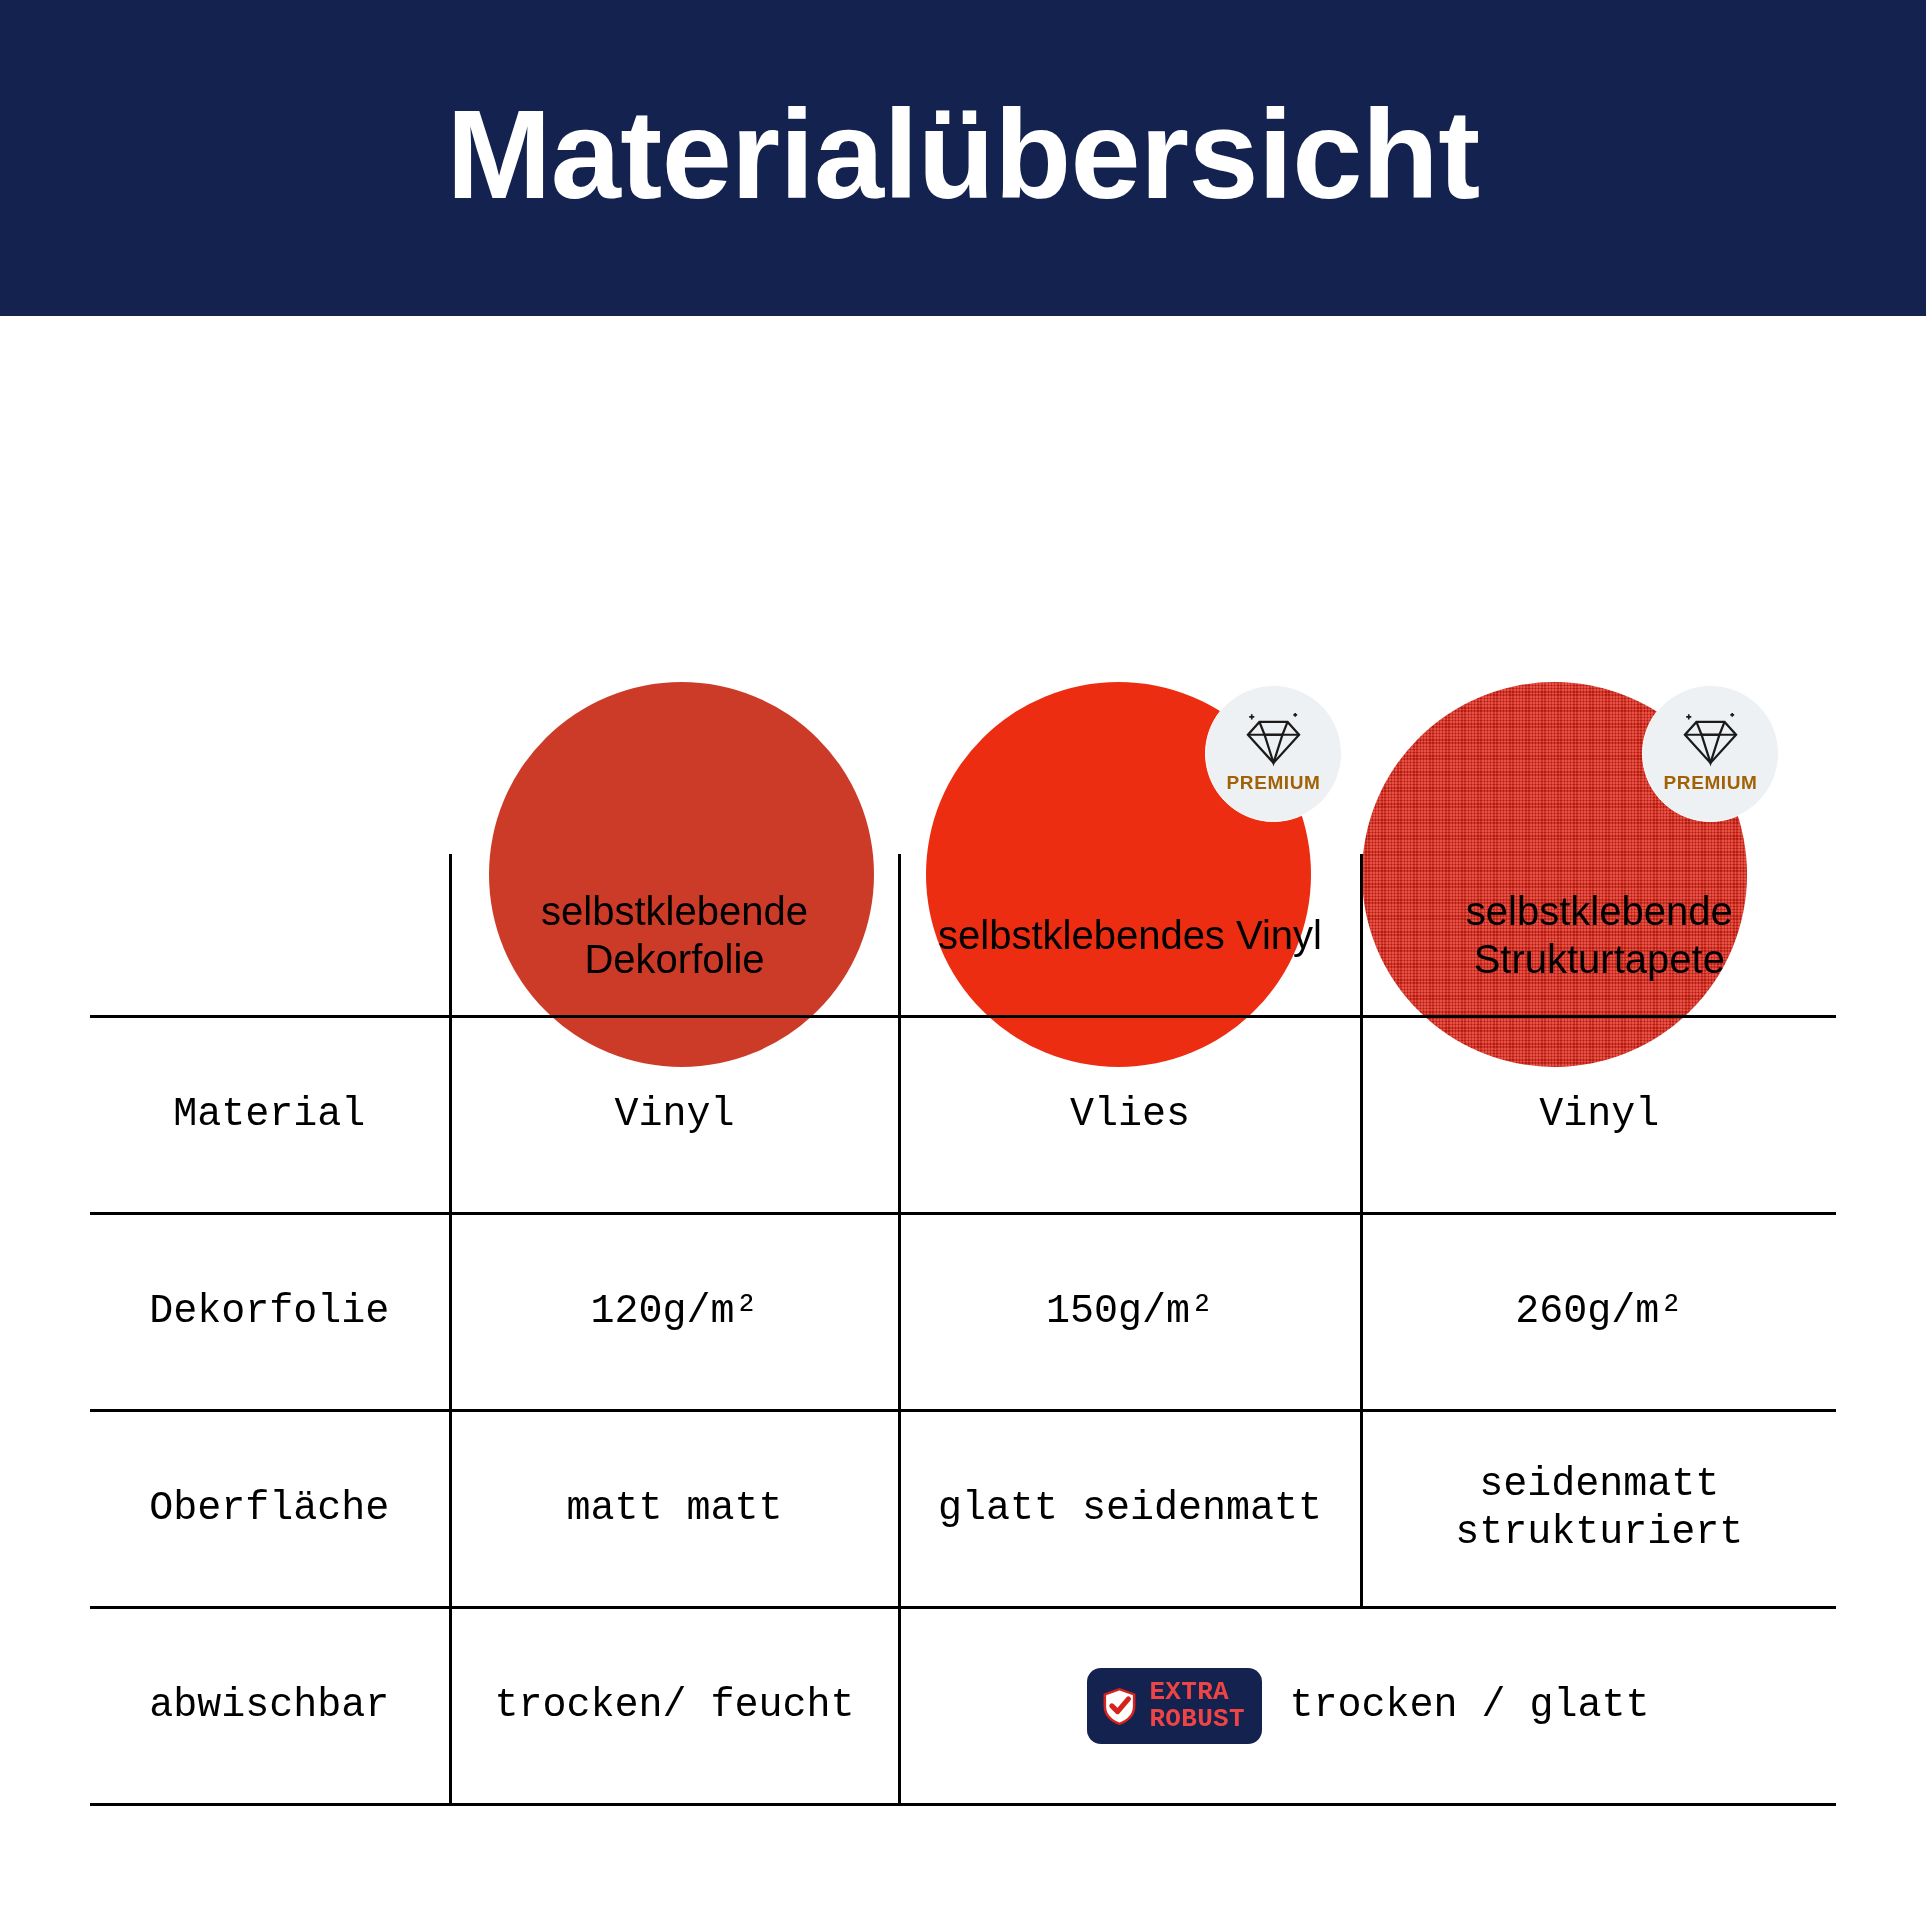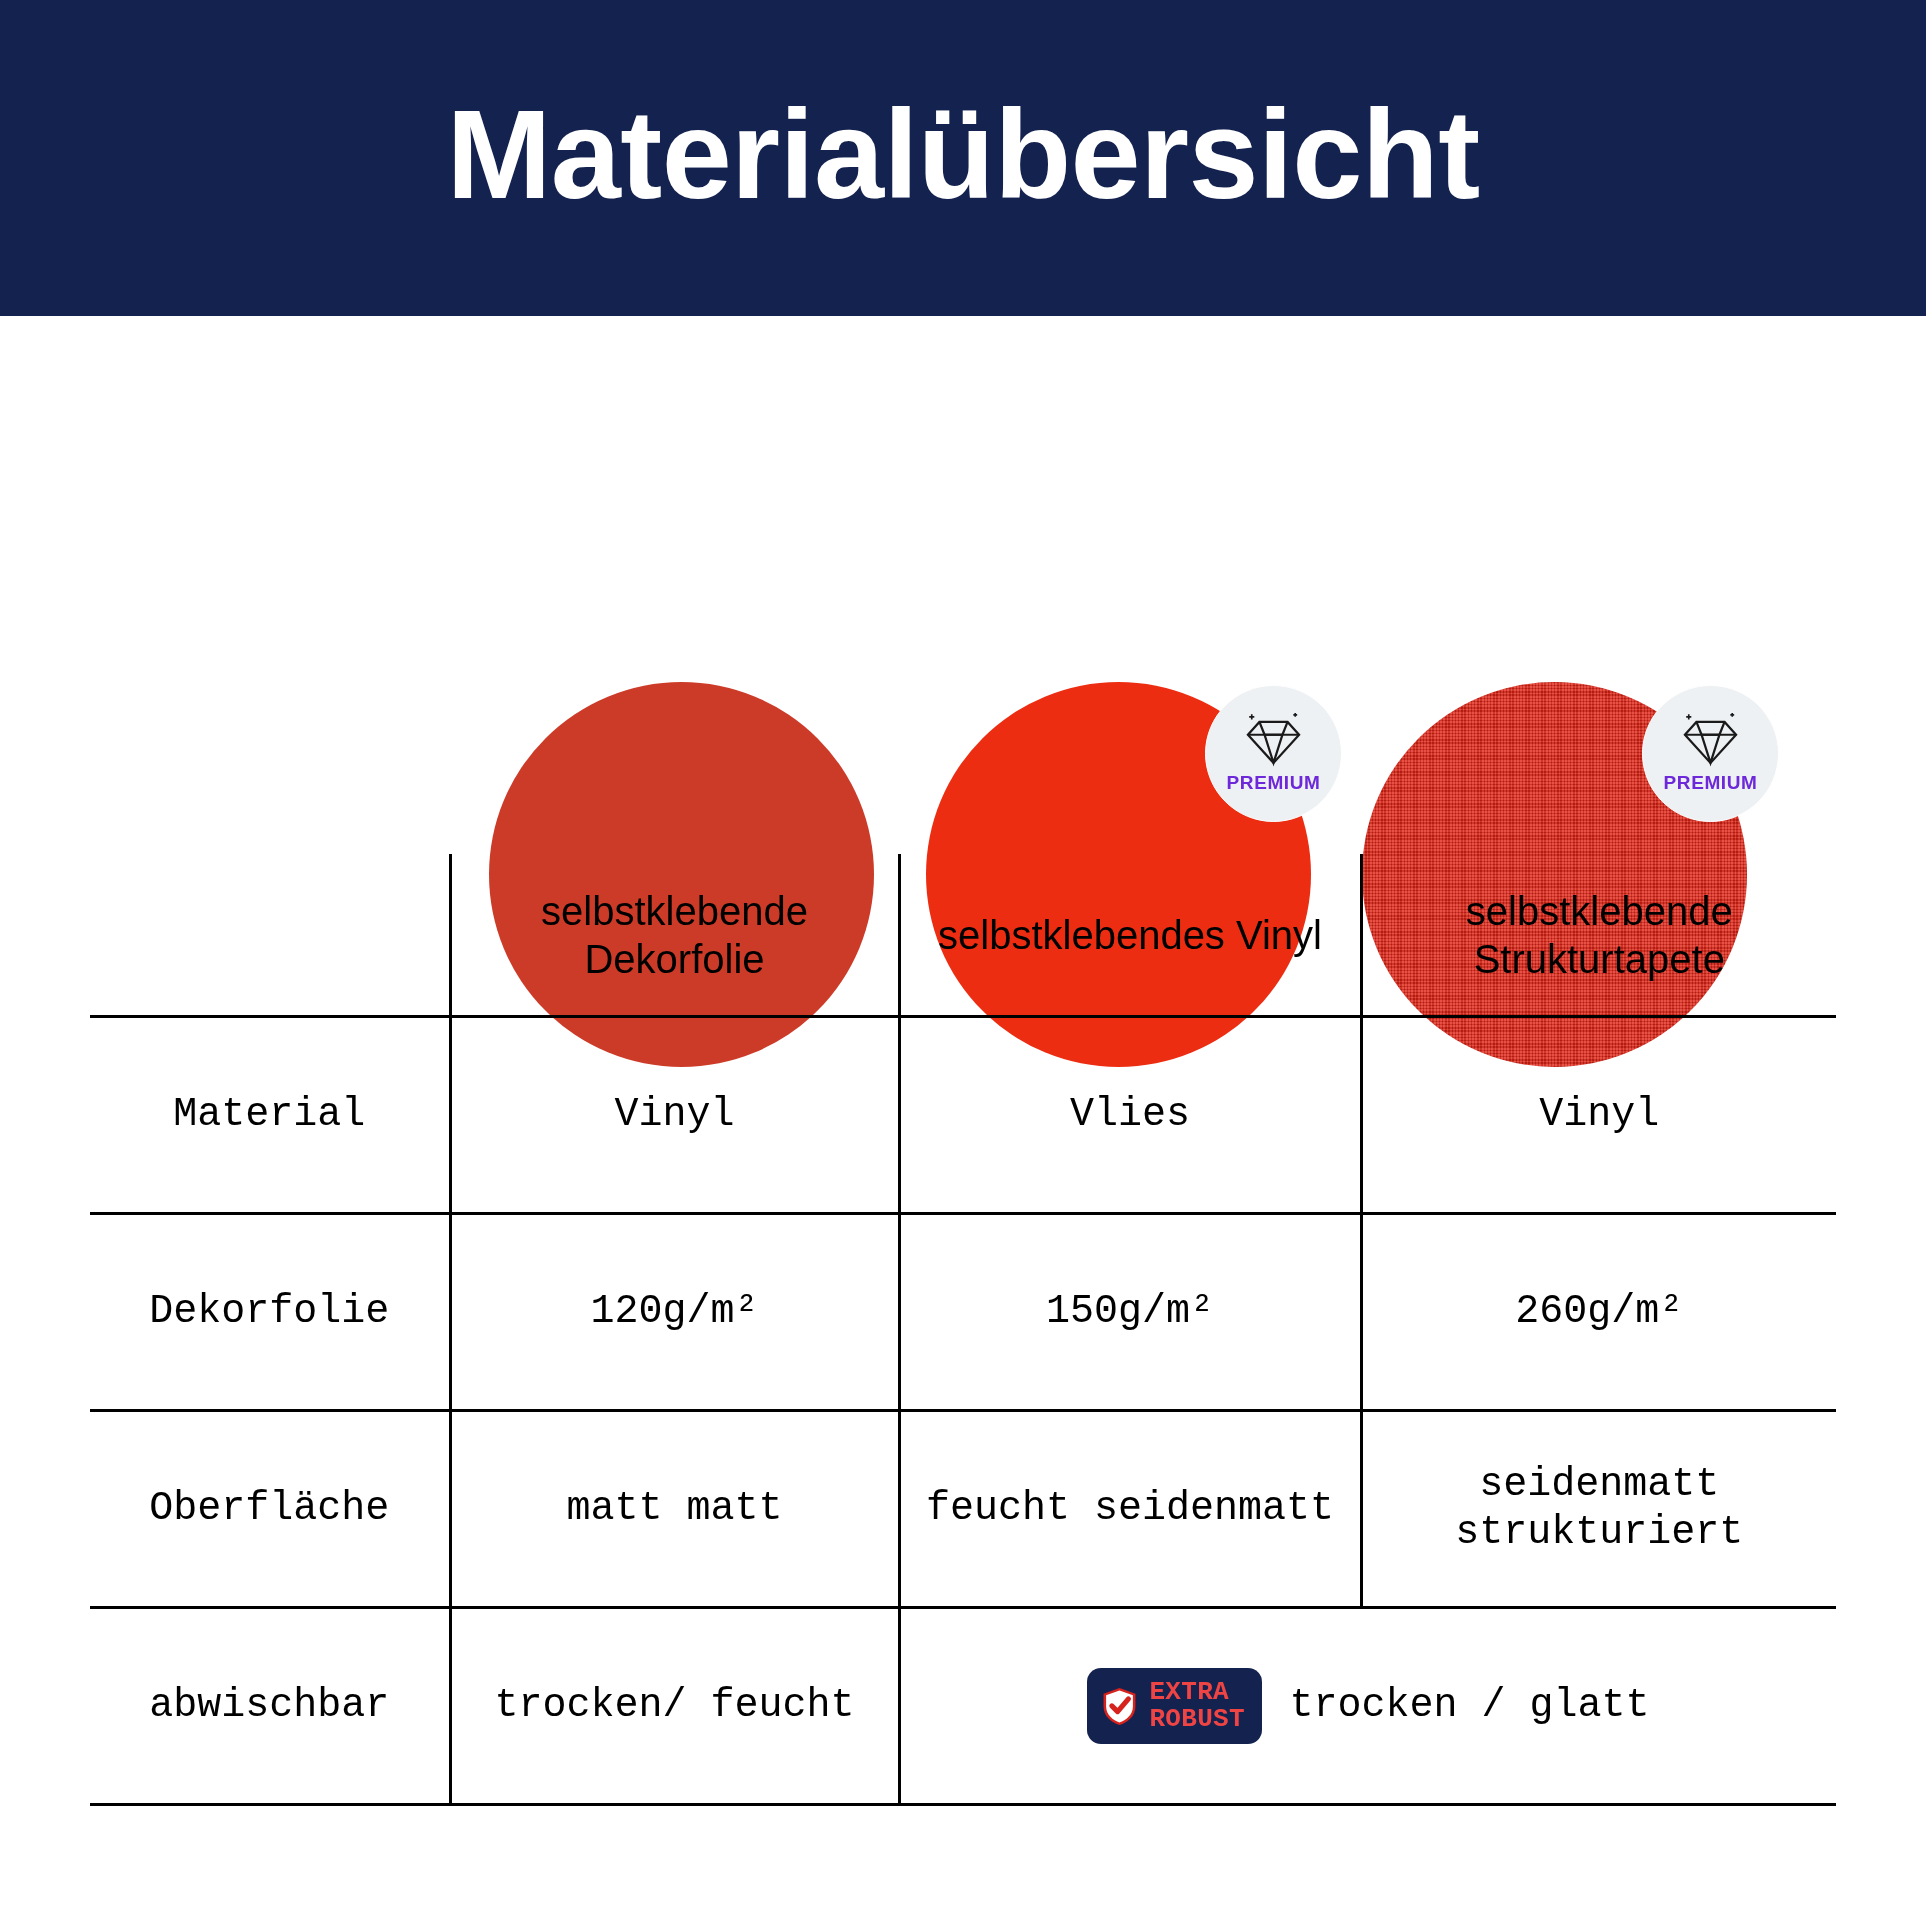--- a/index.html
+++ b/index.html
@@ -48,21 +48,21 @@
     position:absolute;top:369px;
     width:135px;height:135px;border-radius:50%;
     background:#eef1f3;
     border:1.9px solid #ffffff;
     display:flex;flex-direction:column;align-items:center;justify-content:center;
   }
   .pb2{left:1205px;}
   .pb3{left:1642px;}
   .premium svg{display:block;}
   .premium-label{
-    font-size:19px;font-weight:bold;color:#6d28d9;letter-spacing:0.6px;margin-top:3.9px;
+    font-size:19px;font-weight:bold;color:#a16207;letter-spacing:0.6px;margin-top:3.9px;
   }
 
   
   .table{
     position:absolute;left:90px;top:854px;width:1746px;
   }
   table{
     border-collapse:collapse;width:1746px;
     table-layout:fixed;
   }
@@ -173,21 +173,21 @@
         <tr class="row-body row-top-border">
           <td>Dekorfolie</td>
           <td class="cell">120g/m²</td>
           <td class="cell">150g/m²</td>
           <td class="cell">260g/m²</td>
         </tr>
 
         <tr class="row-body row-top-border">
           <td>Oberfläche</td>
           <td class="cell">matt matt</td>
-          <td class="cell cell-2line">feucht seidenmatt</td>
+          <td class="cell cell-2line">glatt seidenmatt</td>
           <td class="cell cell-2line">seidenmatt strukturiert</td>
         </tr>
 
         <tr class="row-body row-top-border row-bottom-border">
           <td>abwischbar</td>
           <td class="cell cell-2line">trocken/ feucht</td>
           <td class="cell" colspan="2">
             <div class="robust-wrap">
               <span class="robust-badge">
                 <span class="shield">

